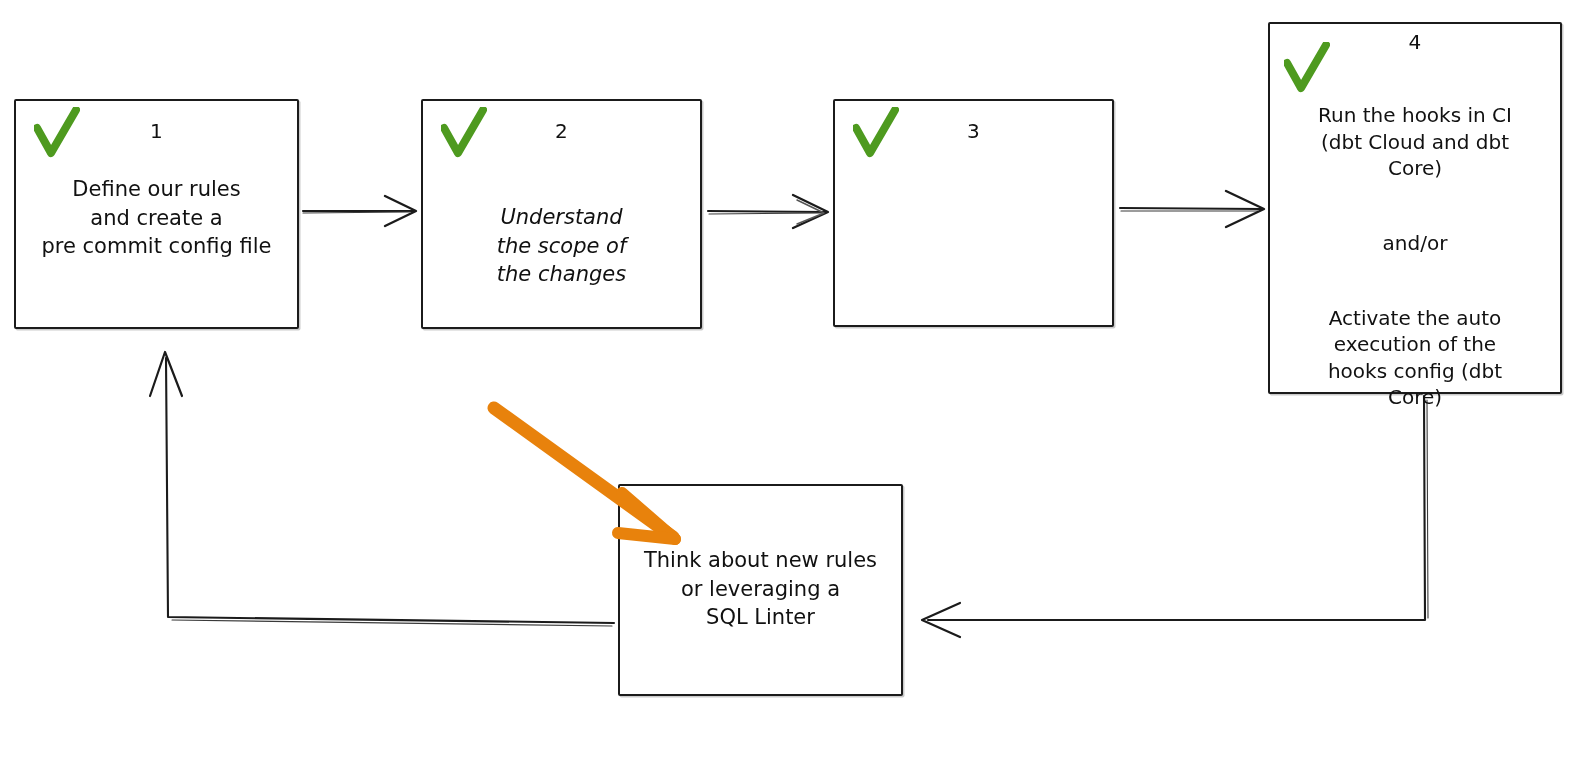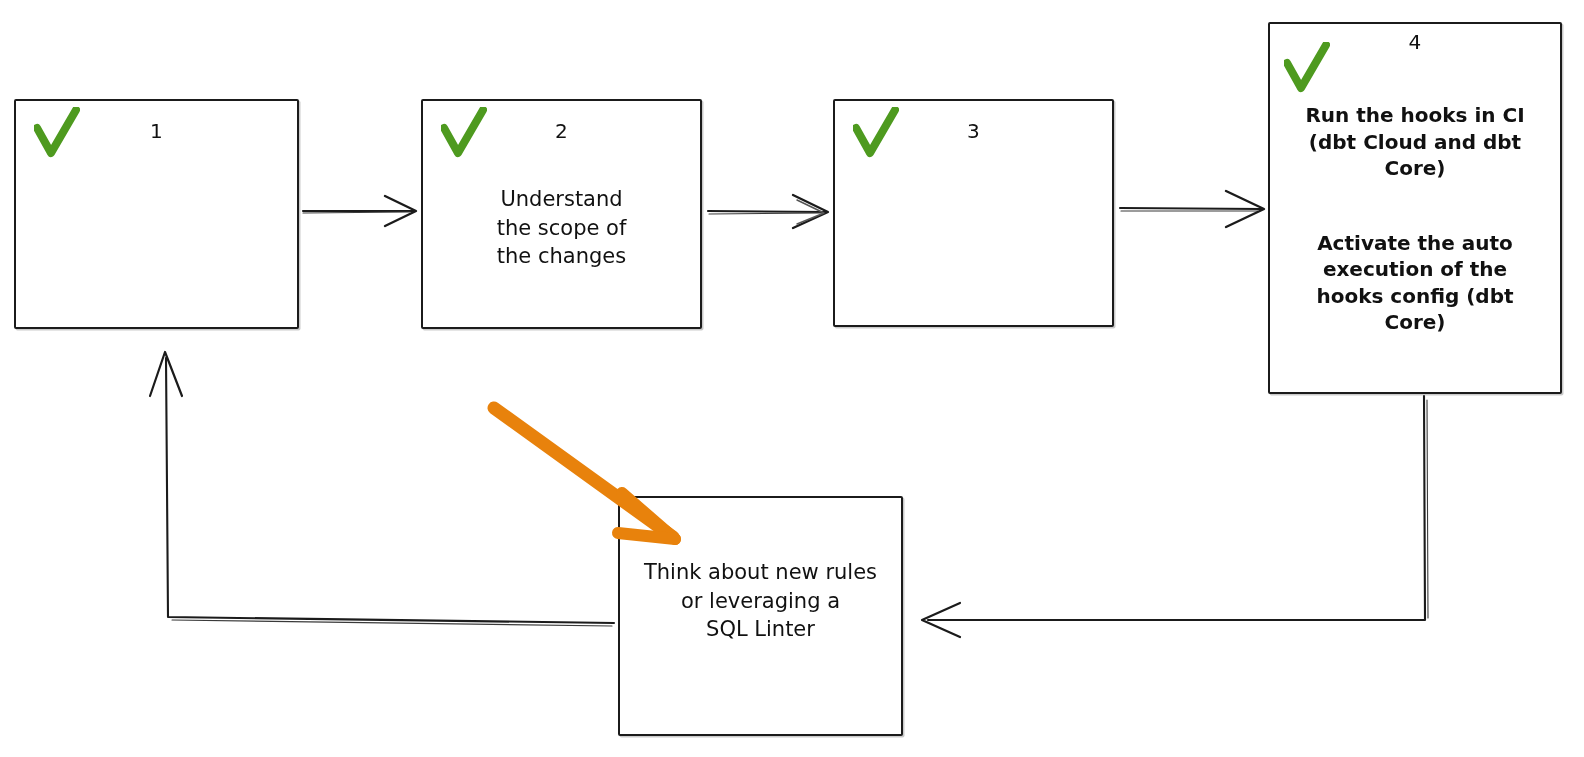--- a/index.html
+++ b/index.html
@@ -64,29 +64,29 @@
     line-height: 1.36;
     color: #111111;
     padding: 0 8px;
     white-space: pre-line;
   }
   
   #node1 { left: 14px;   top: 99px;  width: 285px; height: 230px; }
   #node2 { left: 421px;  top: 99px;  width: 281px; height: 230px; }
   #node3 { left: 833px;  top: 99px;  width: 281px; height: 228px; }
   #node4 { left: 1268px; top: 22px;  width: 294px; height: 372px; }
-  #node5 { left: 618px;  top: 496px; width: 285px; height: 240px; }
+  #node5 { left: 618px;  top: 484px; width: 285px; height: 212px; }
 
   #node1 .node-body { margin-top: 12px; }
-  #node2 .node-body { margin-top: 22px; }
+  #node2 .node-body { margin-top: 40px; font-style: italic; }
   #node3 .node-body { margin-top: 22px; }
   #node4 .node-head { height: 52px; }
   #node4 .check-icon { left: 14px; top: 18px; }
   #node4 .node-num   { top: 6px; }
-  #node4 .node-body  { margin-top: 0; font-size: 20px; line-height: 1.32; font-weight: bold; }
+  #node4 .node-body  { margin-top: 0; font-size: 20px; line-height: 1.32; }
   #node4 .para + .para { margin-top: 22px; }
   #node5 .node-body  { margin-top: 60px; }
 
   .arrow-orange {
     position: absolute;
     left: 470px;
     top: 390px;
     width: 230px;
     height: 165px;
     z-index: 3;
@@ -138,20 +138,23 @@
     <path d="M148,143 L205,149" fill="none" stroke="#e8820c" stroke-width="12" stroke-linecap="round"></path>
   </svg>
 
   <div class="node" id="node1">
     <div class="node-head">
       <svg class="check-icon" viewBox="0 0 46 52" xmlns="http://www.w3.org/2000/svg">
         <path d="M3,21 L17,46 L42,3" fill="none" stroke="#4e9a1f" stroke-width="8" stroke-linecap="round" stroke-linejoin="round"></path>
       </svg>
       <div class="node-num">1</div>
     </div>
+    <div class="node-body">Define our rules
+and create a
+pre commit config file</div>
   </div>
 
   <div class="node" id="node2">
     <div class="node-head">
       <svg class="check-icon" viewBox="0 0 46 52" xmlns="http://www.w3.org/2000/svg">
         <path d="M3,21 L17,46 L42,3" fill="none" stroke="#4e9a1f" stroke-width="8" stroke-linecap="round" stroke-linejoin="round"></path>
       </svg>
       <div class="node-num">2</div>
     </div>
     <div class="node-body">Understand
@@ -172,20 +175,21 @@
     <div class="node-head">
       <svg class="check-icon" viewBox="0 0 46 52" xmlns="http://www.w3.org/2000/svg">
         <path d="M3,21 L17,46 L42,3" fill="none" stroke="#4e9a1f" stroke-width="8" stroke-linecap="round" stroke-linejoin="round"></path>
       </svg>
       <div class="node-num">4</div>
     </div>
     <div class="node-body">
       <div class="para">Run the hooks in CI
 (dbt Cloud and dbt
 Core)</div>
+      <div class="para">and/or</div>
       <div class="para">Activate the auto
 execution of the
 hooks config (dbt
 Core)</div>
     </div>
   </div>
 
   <div class="node" id="node5">
     <div class="node-body">Think about new rules
 or leveraging a

